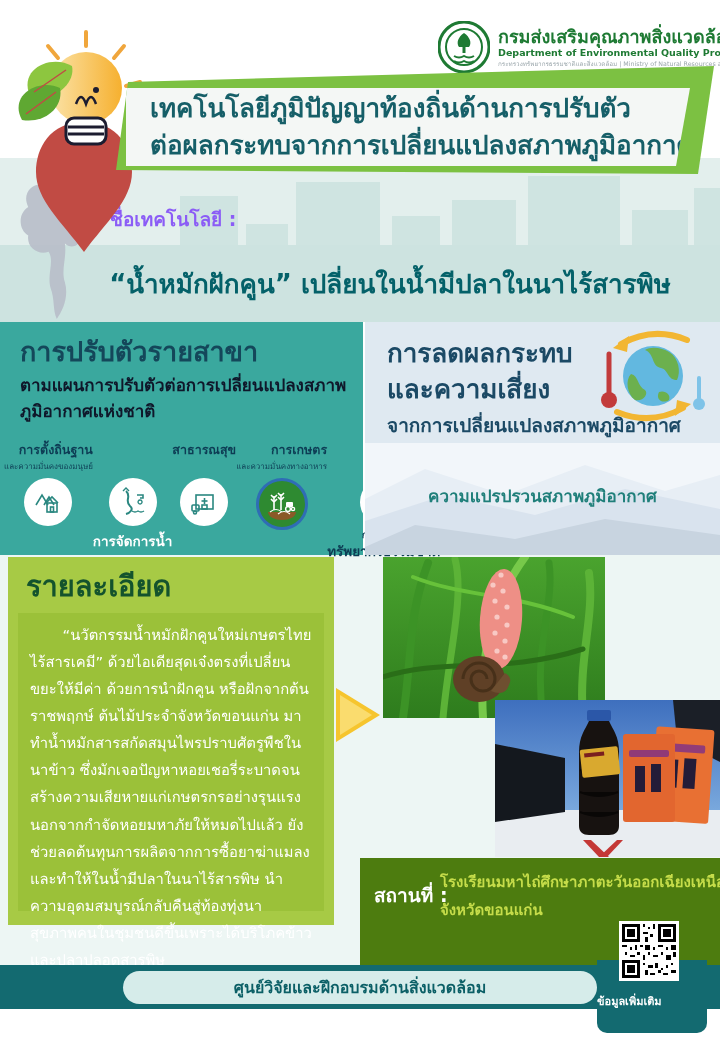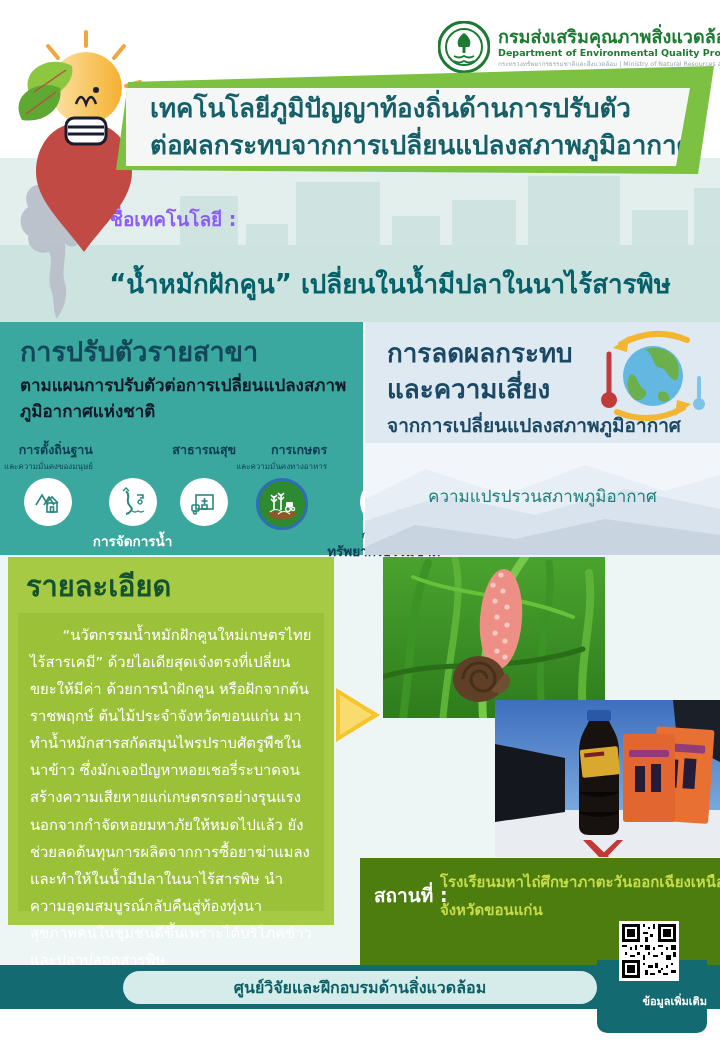--- a/index.html
+++ b/index.html
@@ -48,21 +48,21 @@
   .s-bottom.dark{color:#0d3c54;}
 
   
   .mitig-box{left:365px;top:322px;width:355px;height:233px;background:#dfe9f1;z-index:2;}
   .mitig-h1,.mitig-h2{position:absolute;left:22px;font-size:26px;font-weight:bold;color:#1b4965;white-space:nowrap;}
   .mitig-h1{top:10px;}.mitig-h2{top:46px;}
   .mitig-sub{position:absolute;left:22px;top:88px;font-size:19px;font-weight:bold;color:#1b4965;white-space:nowrap;}
   .globe-art{position:absolute;left:228px;top:6px;width:118px;height:96px;}
   .mountains{position:absolute;left:0;bottom:0;width:355px;height:112px;}
   .mount-caption{position:absolute;left:0;right:0;top:160px;text-align:center;
-    font-size:17px;font-weight:normal;color:#1f7f7a;z-index:3;}
+    font-size:17px;font-weight:bold;color:#1f7f7a;z-index:3;}
 
   
   .details-bg{left:0;top:555px;width:720px;height:410px;background:#edf6f4;z-index:1;}
   .detail-box{left:8px;top:557px;width:326px;height:368px;background:#a7ca45;z-index:2;}
   .detail-heading{position:absolute;left:18px;top:6px;font-size:29px;font-weight:bold;color:#14532d;}
   .detail-panel{position:absolute;left:10px;right:10px;top:56px;bottom:14px;background:#9bc139;}
   .detail-panel p{margin:0;padding:8px 12px;font-size:14.8px;color:#ffffff;line-height:1.83;text-indent:2.2em;}
   .arrow-art{left:336px;top:686px;width:44px;height:58px;z-index:3;}
   .photo1{left:383px;top:557px;width:222px;height:161px;z-index:2;}
   .photo2{left:495px;top:700px;width:225px;height:157px;z-index:4;}
@@ -70,21 +70,21 @@
   
   .loc-band{left:360px;top:858px;width:432px;height:107px;background:#4d7c0f;z-index:3;}
   .loc-label{position:absolute;left:14px;top:22px;font-size:19px;font-weight:bold;color:#ffffff;}
   .loc-l1{position:absolute;left:80px;top:12px;font-size:15px;font-weight:bold;color:#c6dd4a;white-space:nowrap;}
   .loc-l2{position:absolute;left:80px;top:40px;font-size:15px;font-weight:bold;color:#c6dd4a;}
   .bottom-bar{left:0;top:965px;width:720px;height:44px;background:#136a70;z-index:2;}
   .pill{position:absolute;left:123px;top:6px;width:474px;height:33px;border-radius:17px;background:#d6ecea;
     text-align:center;line-height:33px;font-size:16px;font-weight:bold;color:#0b5f66;}
   .qr-ext{left:597px;top:960px;width:110px;height:73px;background:#136a70;border-radius:0 0 10px 10px;z-index:5;}
   .qr-code{left:619px;top:921px;width:54px;height:54px;background:#ffffff;padding:3px;z-index:8;}
-  .qr-label{left:597px;top:992px;width:110px;text-align:right;font-size:11px;font-weight:bold;color:#ffffff;z-index:8;}
+  .qr-label{left:597px;top:992px;width:110px;text-align:left;font-size:11px;font-weight:bold;color:#ffffff;z-index:8;}
 </style>
 </head>
 <body>
 
 <div id="poster">
 
   <div class="abs city-band">
     <div class="sky" style="left:180px;top:38px;width:58px;height:126px;"></div>
     <div class="sky" style="left:246px;top:66px;width:42px;height:98px;"></div>
     <div class="sky" style="left:296px;top:24px;width:84px;height:140px;"></div>

